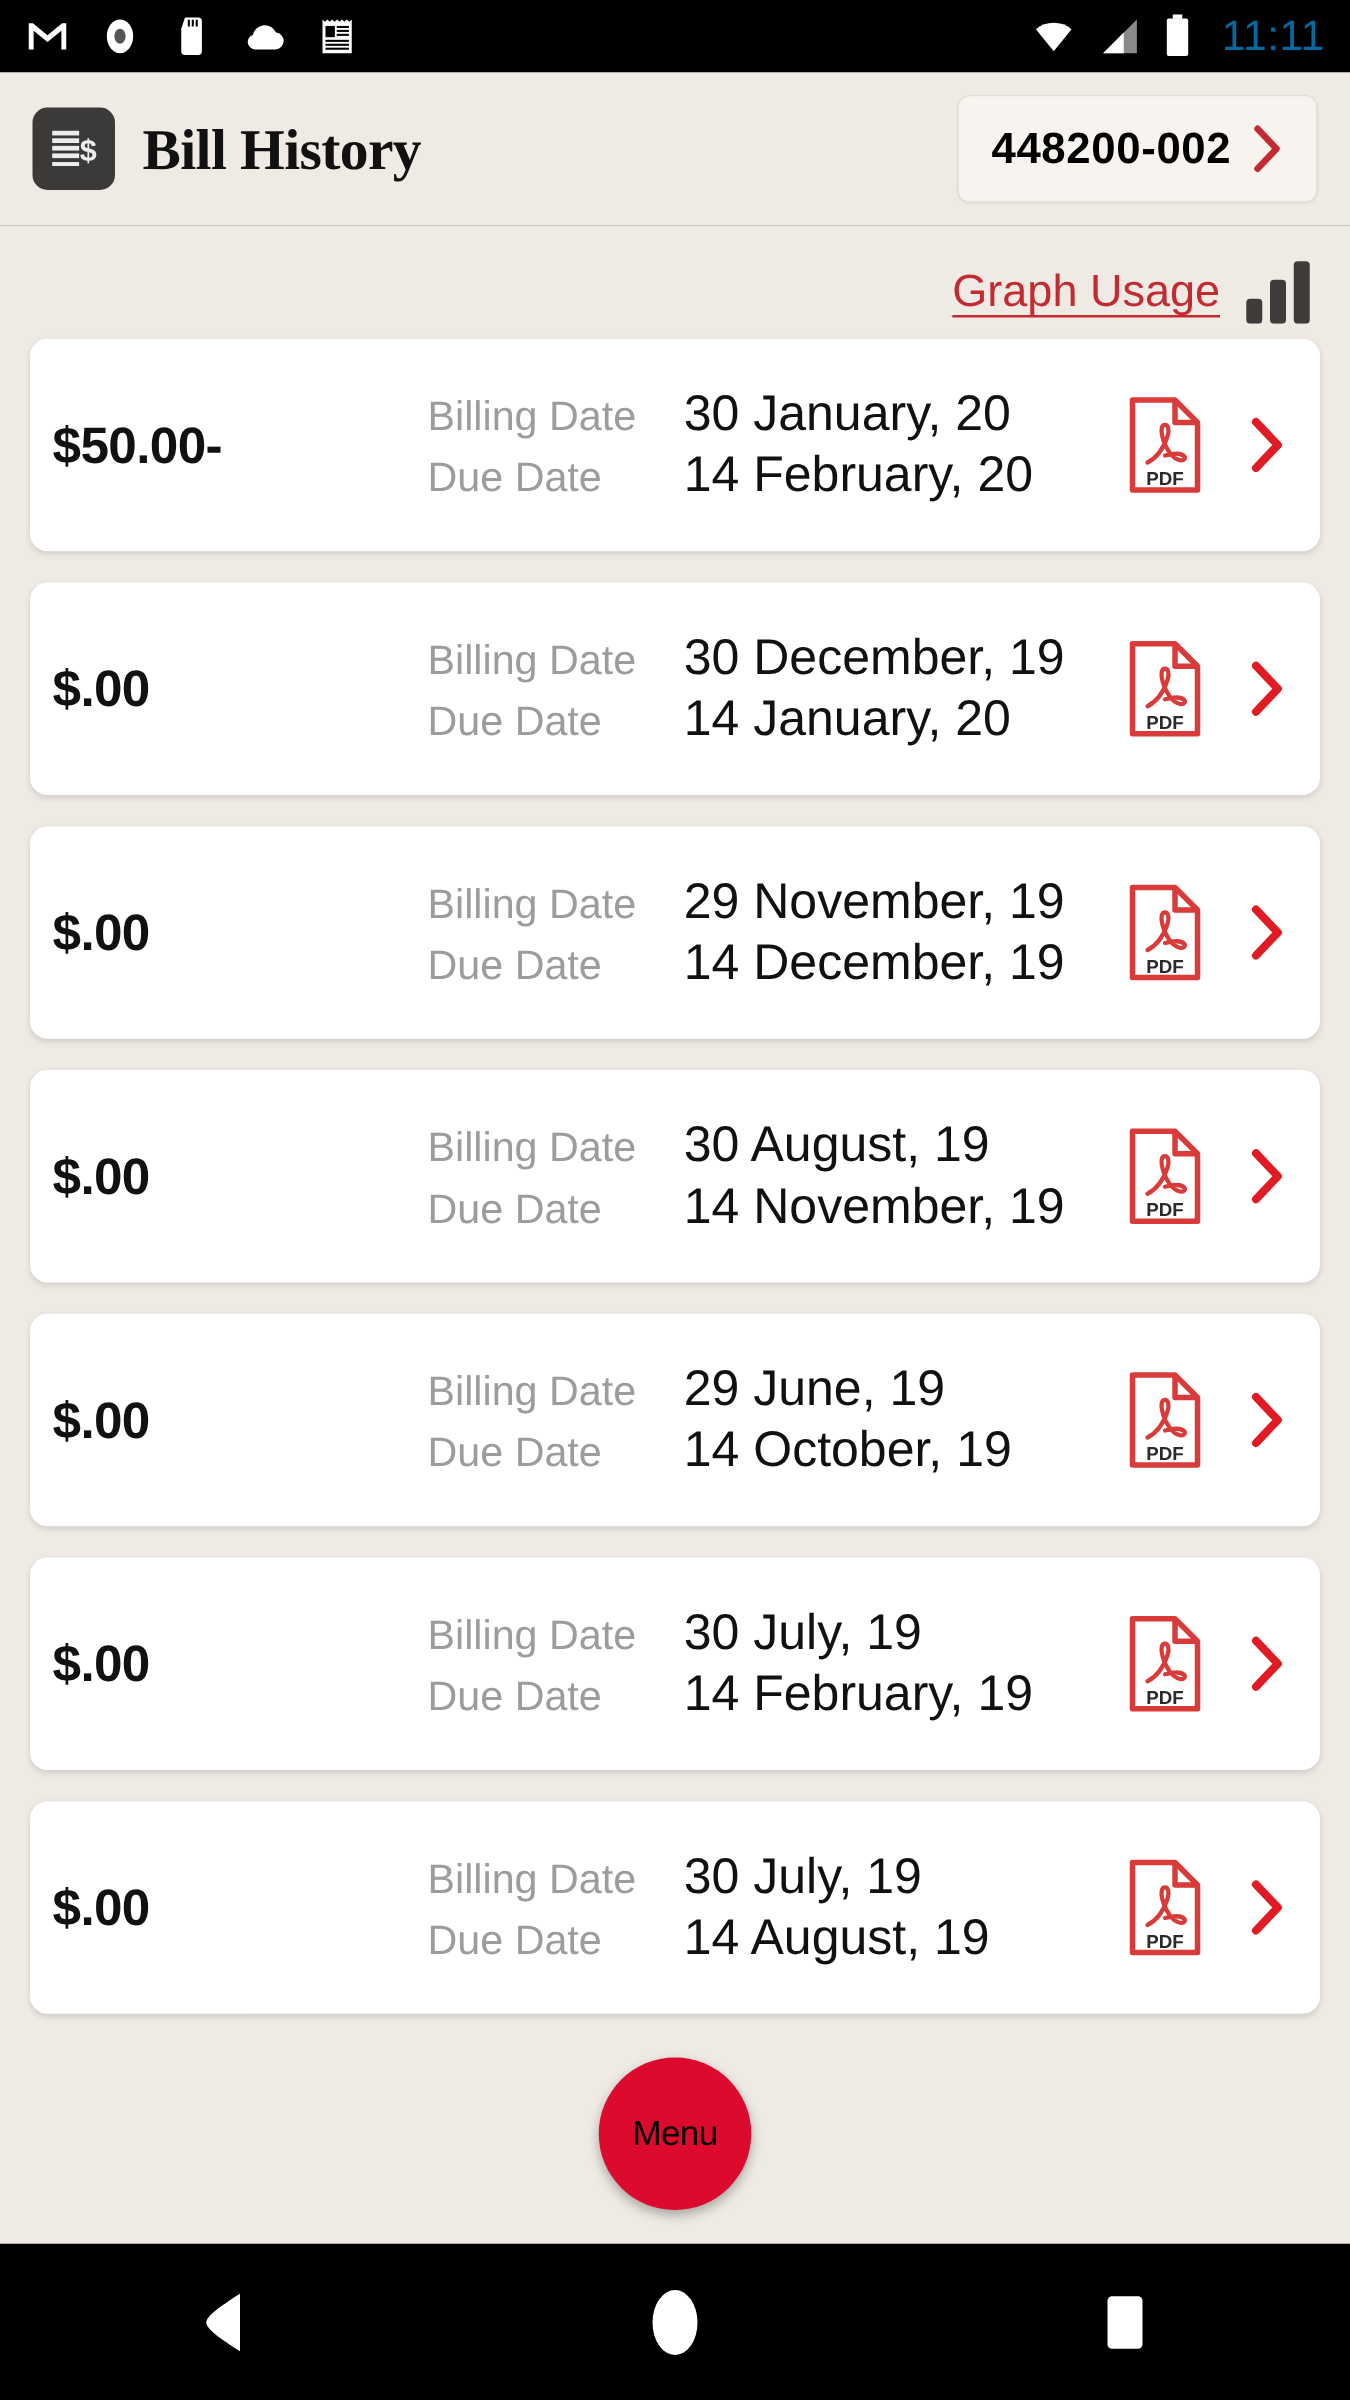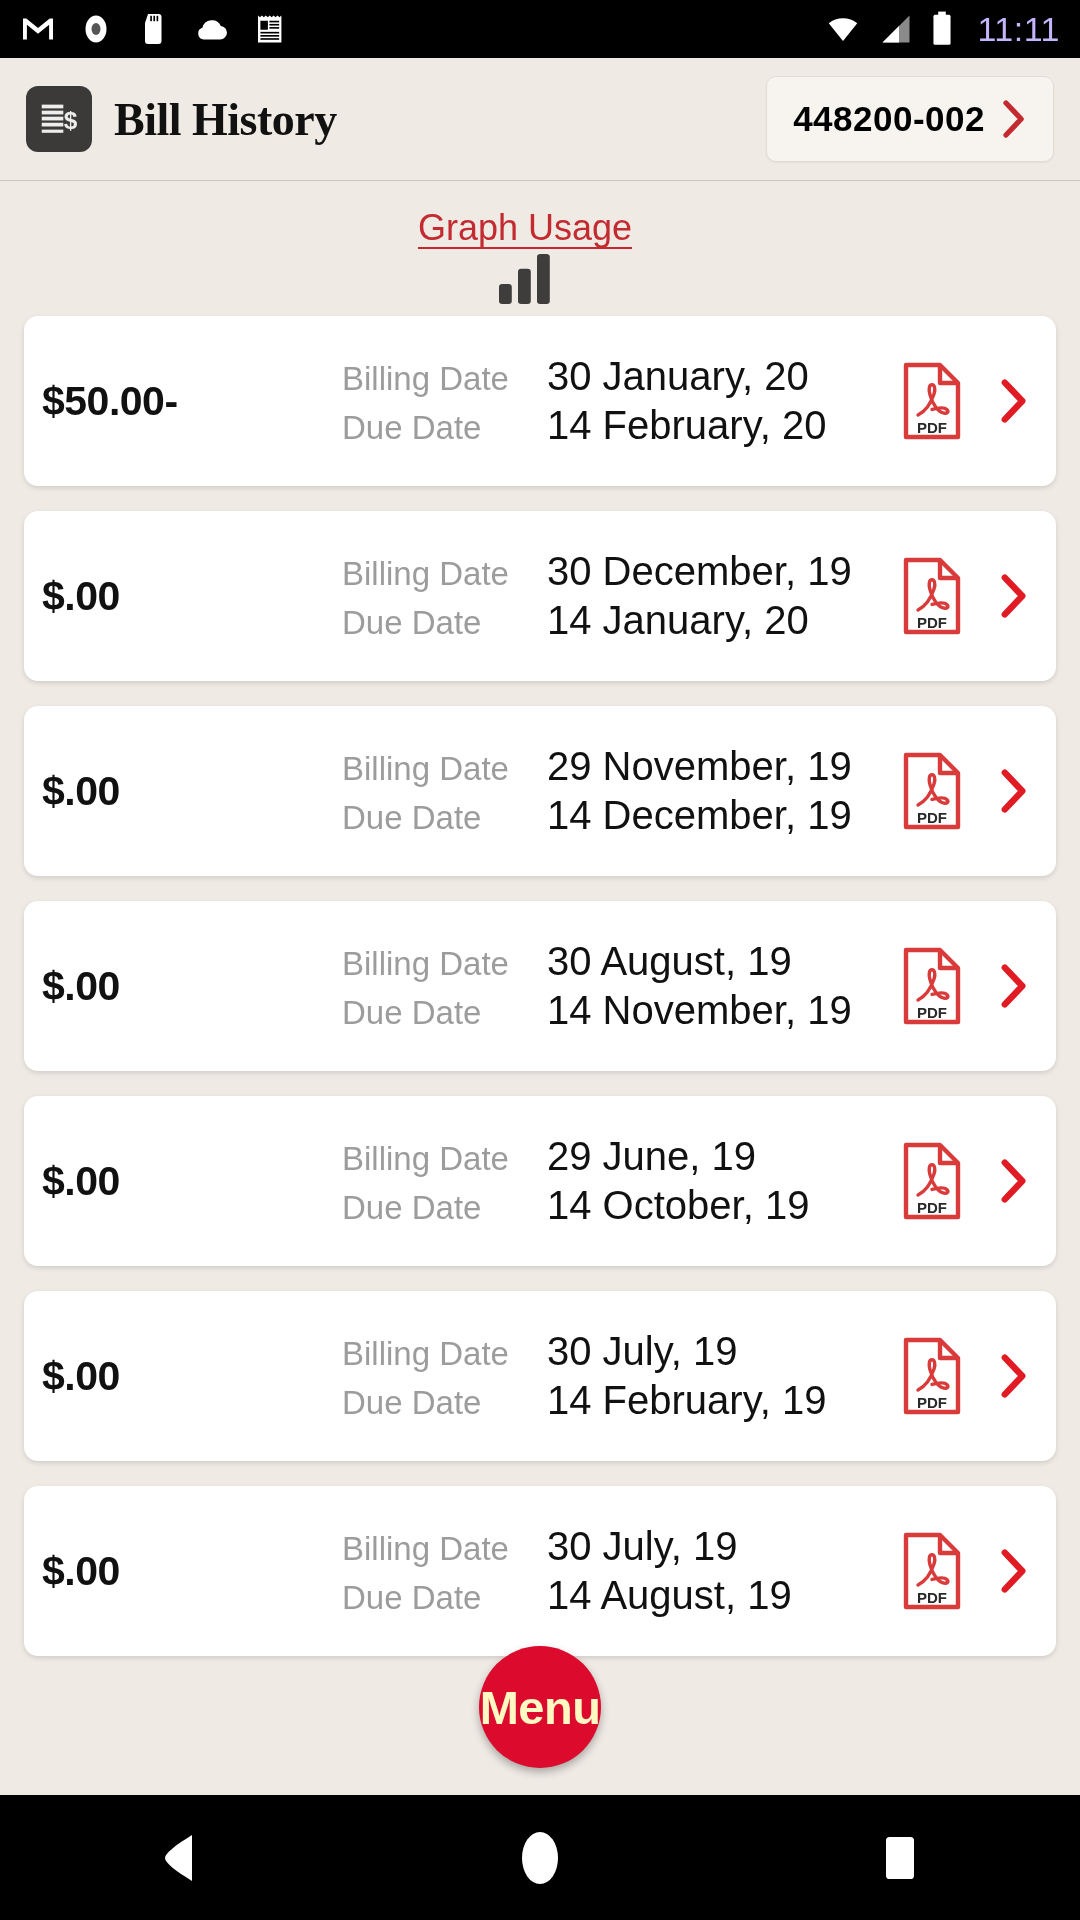--- a/index.html
+++ b/index.html
@@ -13,21 +13,21 @@
 
   
   .statusbar{
     height:58px; background:#000; display:flex; align-items:center;
     padding:0 20px; gap:0;
   }
   .sb-left{ display:flex; align-items:center; gap:22px; flex:1; }
   .sb-right{ display:flex; align-items:center; gap:14px; }
   .sb-ico{ width:36px; height:36px; display:block; }
   .sb-time{
-    color:#c4b5fd; font-size:34px; font-weight:400; letter-spacing:0.5px;
+    color:#0369a1; font-size:34px; font-weight:400; letter-spacing:0.5px;
     margin-left:8px; font-family:"Liberation Sans", sans-serif;
   }
 
   
   .appbar{
     height:123px; background:#EFEAE4;
     display:flex; align-items:center; padding:0 26px;
     border-bottom:1px solid #DFD9D2;
     position:relative;
   }
@@ -52,21 +52,21 @@
   .acct-chev{ display:block; }
 
   
   .content{
     position:absolute; top:181px; left:0; right:0; bottom:125px;
     background:#EFEAE4; overflow:hidden;
   }
 
   .graph-row{
     display:flex; align-items:center; justify-content:flex-end;
-    gap:3px; padding:26px 30px 12px 0;flex-direction:column;
+    gap:20px; padding:26px 30px 12px 0;
   }
   .graph-link{
     font-size:36px; color:#C32B30; text-decoration:underline;
     text-underline-offset:7px; text-decoration-thickness:2px;
   }
   .bars-icon{ display:block; }
 
   
   .cards{ padding:0 24px; }
   .card{
@@ -88,21 +88,21 @@
 
   
   .fab{
     position:absolute; left:50%; transform:translateX(-50%);
     bottom:27px;
     width:122px; height:122px; border-radius:50%;
     background:#DC0A2D;
     display:flex; align-items:center; justify-content:center;
     box-shadow:0 4px 9px rgba(0,0,0,.30);
   }
-  .fab-label{ color:#fef9c3; font-size:47px; font-weight:bold; letter-spacing:-0.5px; }
+  .fab-label{ color:#000000; font-size:28px; font-weight:normal; letter-spacing:-0.5px; }
 
   
   .navbar{
     position:absolute; bottom:0; left:0; right:0; height:125px;
     background:#000; display:flex; align-items:center; justify-content:space-around;
   }
   .nav-btn{ width:120px; height:120px; display:flex; align-items:center; justify-content:center; }
 </style>
 </head>
 <body>

